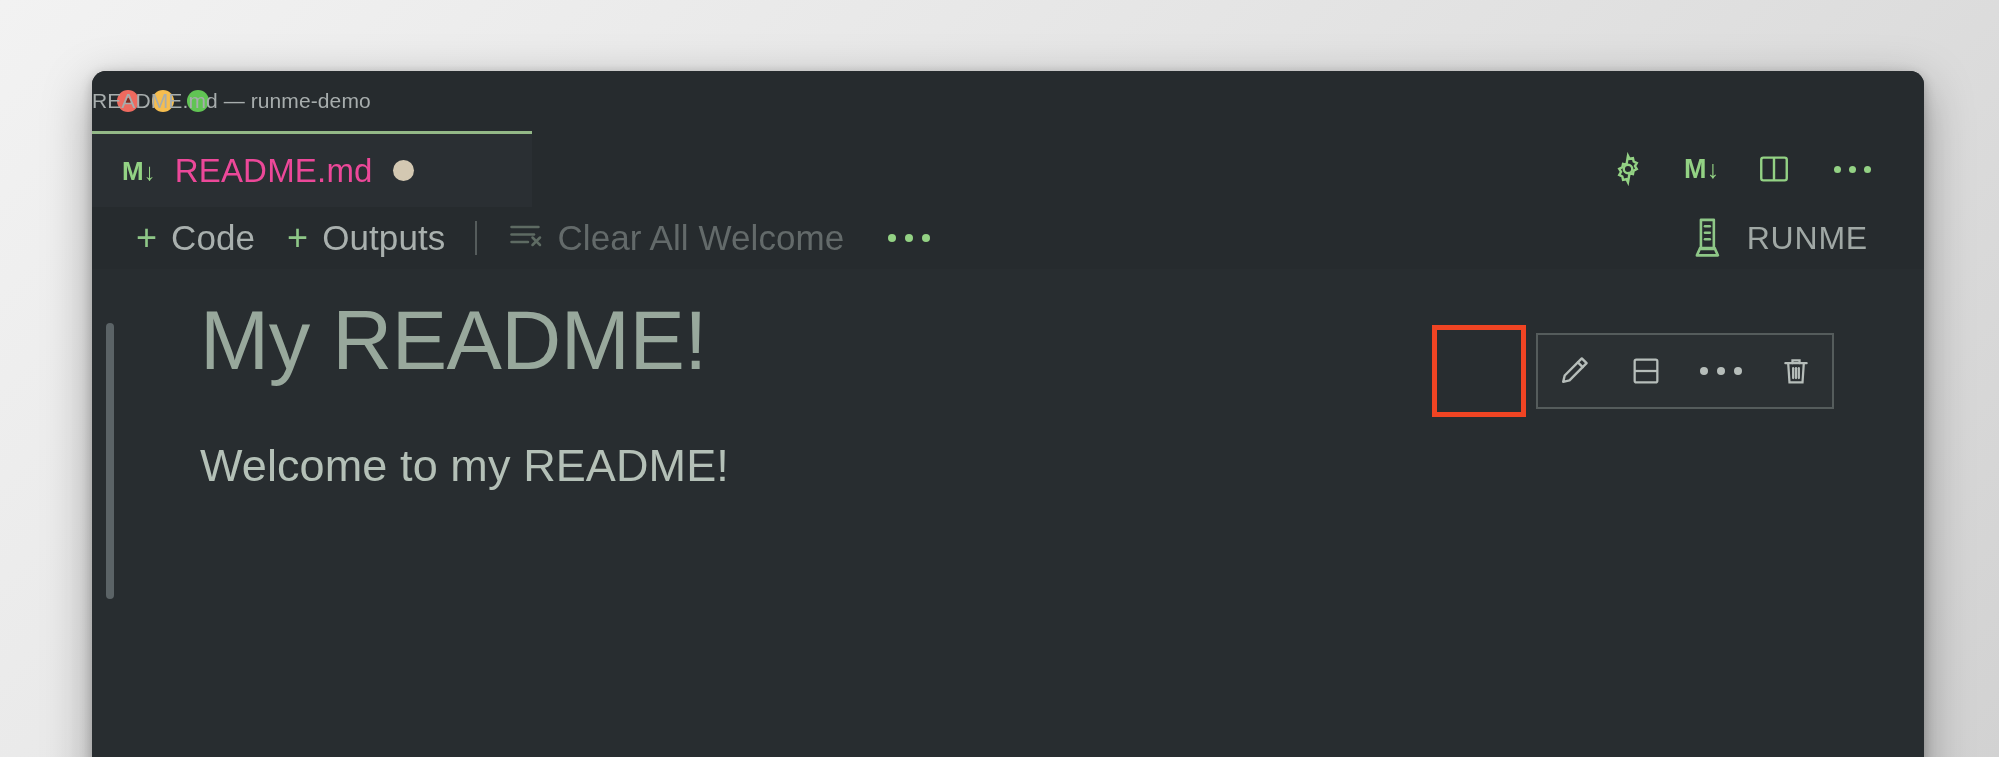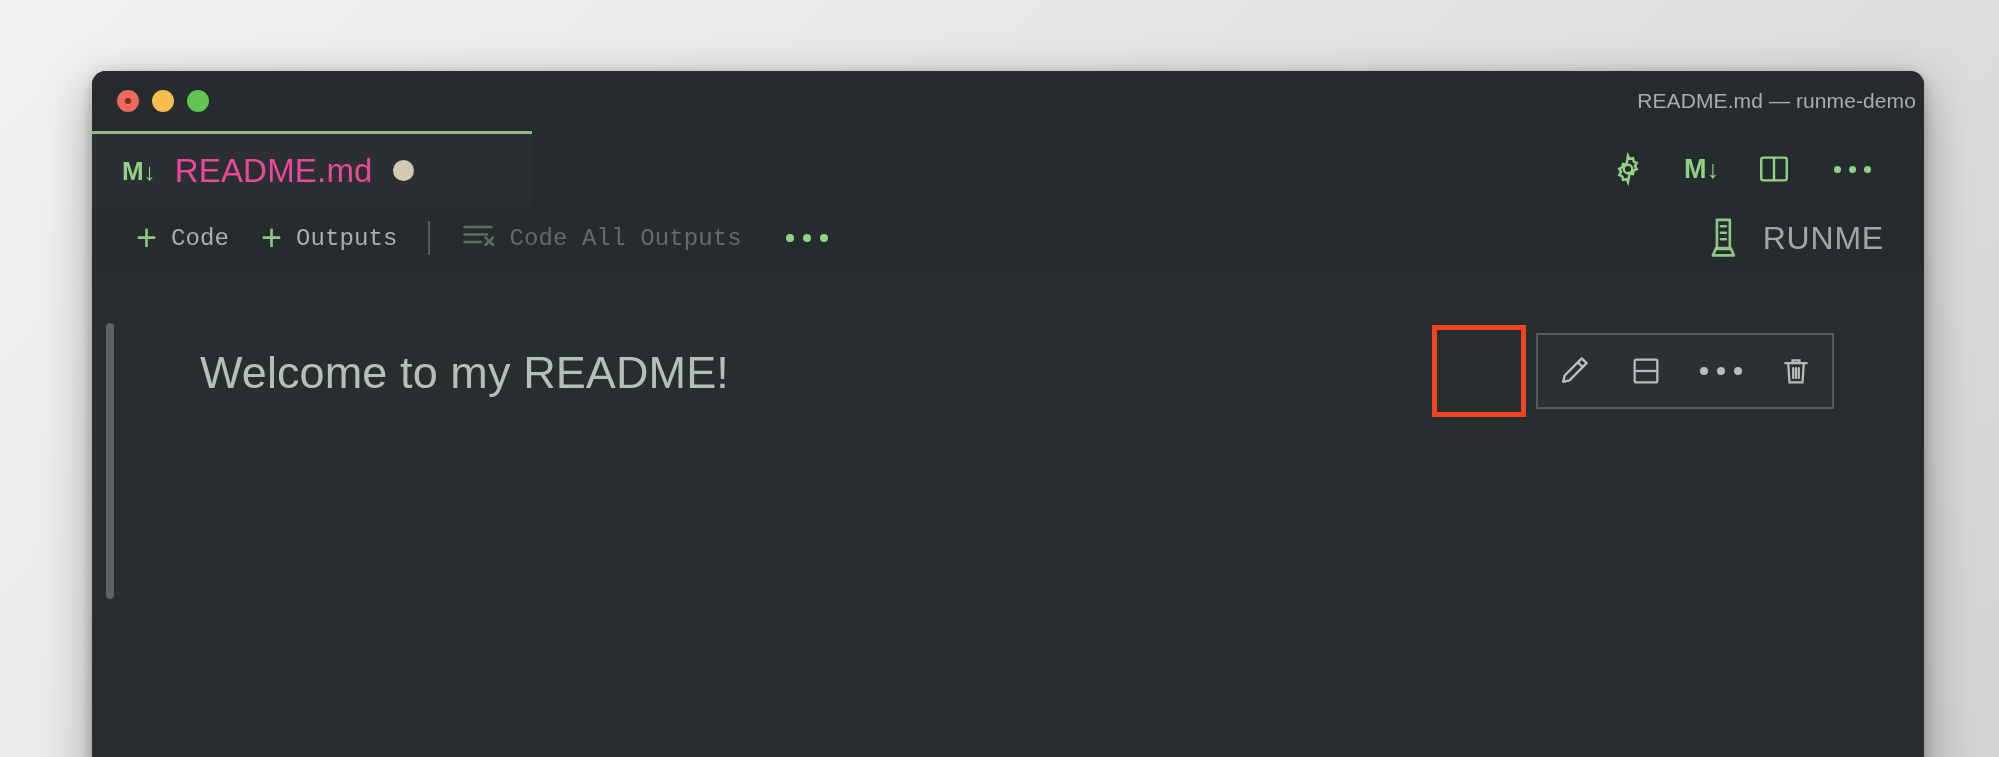--- a/index.html
+++ b/index.html
@@ -59,21 +59,21 @@
     left: 50%; top: 50%;
     width: 6px; height: 6px;
     margin: -3px 0 0 -3px;
     border-radius: 50%;
     background: #7d2b20;
   }
 
   #window-title {
     position: absolute;
     left: 0; right: 8px;
-    text-align: right;
+    text-align: left;
     font-size: 21px;
     color: #a7adad;
     letter-spacing: 0.1px;
     pointer-events: none;
   }
 
   
   #tabbar {
     height: 76px;
     background: #262b2e;
@@ -161,24 +161,23 @@
   }
 
   .nb-btn {
     display: flex;
     align-items: center;
     gap: 14px;
     padding: 4px 16px;
     white-space: nowrap;
   }
   .nb-label {
-    font-size: 24px;
+    font-size: 35px;
     color: #a9b0ae;
     letter-spacing: 0.1px;
-    font-family: Liberation Mono, monospace;
   }
   .nb-label.dim { color: #636a6a; }
 
   .plus-icon {
     font-size: 36px;
     color: #8ec787;
     line-height: 1;
     font-weight: 300;
   }
 
@@ -197,21 +196,21 @@
   .nb-dots i {
     width: 8px; height: 8px; border-radius: 50%;
     background: #93d284; display: block;
   }
 
   #runme-btn {
     margin-left: auto;
     display: flex;
     align-items: center;
     gap: 18px;
-    padding-right: 40px;
+    padding-right: 56px;
   }
   #runme-label {
     font-size: 32px;
     color: #a0a8a5;
     letter-spacing: 0.8px;
   }
 
   
   #nb-body {
     position: relative;
@@ -357,21 +356,21 @@
     <div class="nb-btn">
       <span>
         <svg width="36" height="36" viewBox="0 0 24 24" fill="none" stroke="#5e6b63" stroke-width="1.7" stroke-linecap="round">
           <line x1="3" y1="6" x2="21" y2="6"></line>
           <line x1="3" y1="11" x2="18" y2="11"></line>
           <line x1="3" y1="16" x2="14" y2="16"></line>
           <line x1="17" y1="13" x2="22" y2="18"></line>
           <line x1="22" y1="13" x2="17" y2="18"></line>
         </svg>
       </span>
-      <span class="nb-label dim">Code All Outputs</span>
+      <span class="nb-label dim">Clear All Welcome</span>
     </div>
 
     <div class="nb-dots">
       <i></i>
       <i></i>
       <i></i>
     </div>
 
     <div id="runme-btn">
       <span>
@@ -417,17 +416,18 @@
           <line x1="10" y1="10" x2="10" y2="17"></line>
           <line x1="12" y1="10" x2="12" y2="17"></line>
           <line x1="14" y1="10" x2="14" y2="17"></line>
         </svg>
       </span>
     </div>
 
     <div id="annotation-box"></div>
 
     <div id="cell-content">
+      <div id="heading-1">My README!</div>
       <div id="paragraph-1">Welcome to my README!</div>
     </div>
   </div>
 
 </div>
 
 </body></html>

